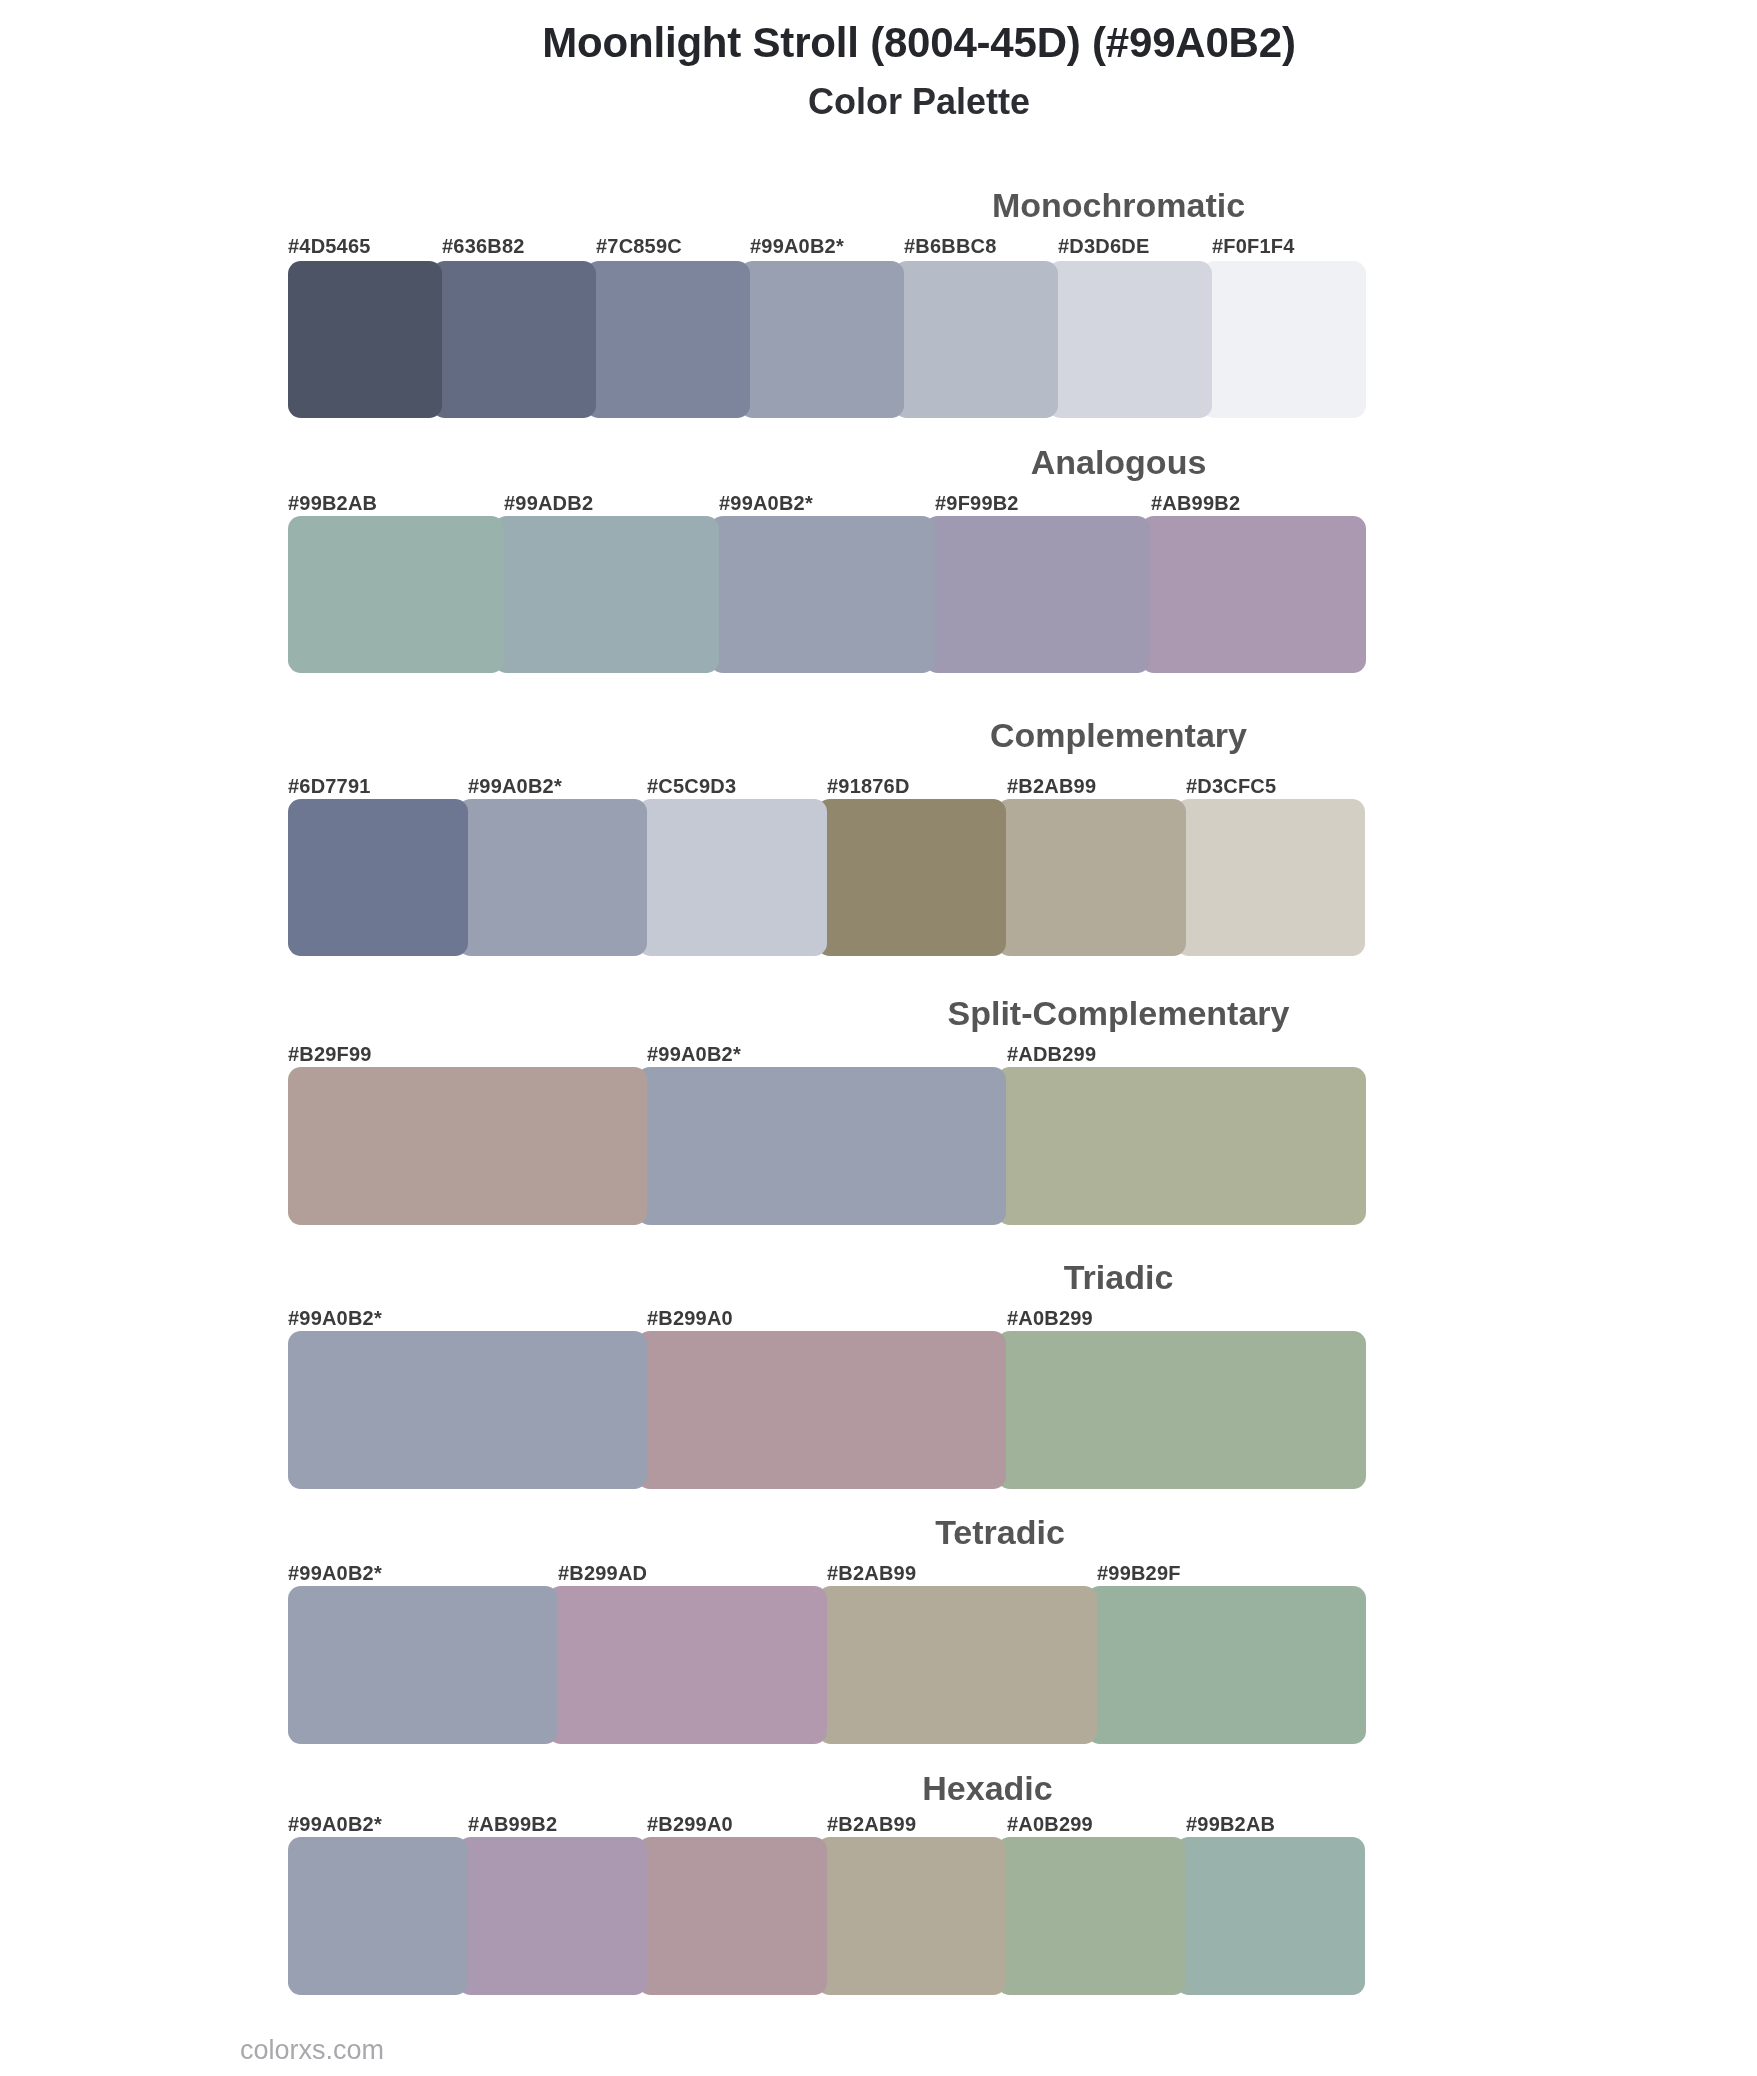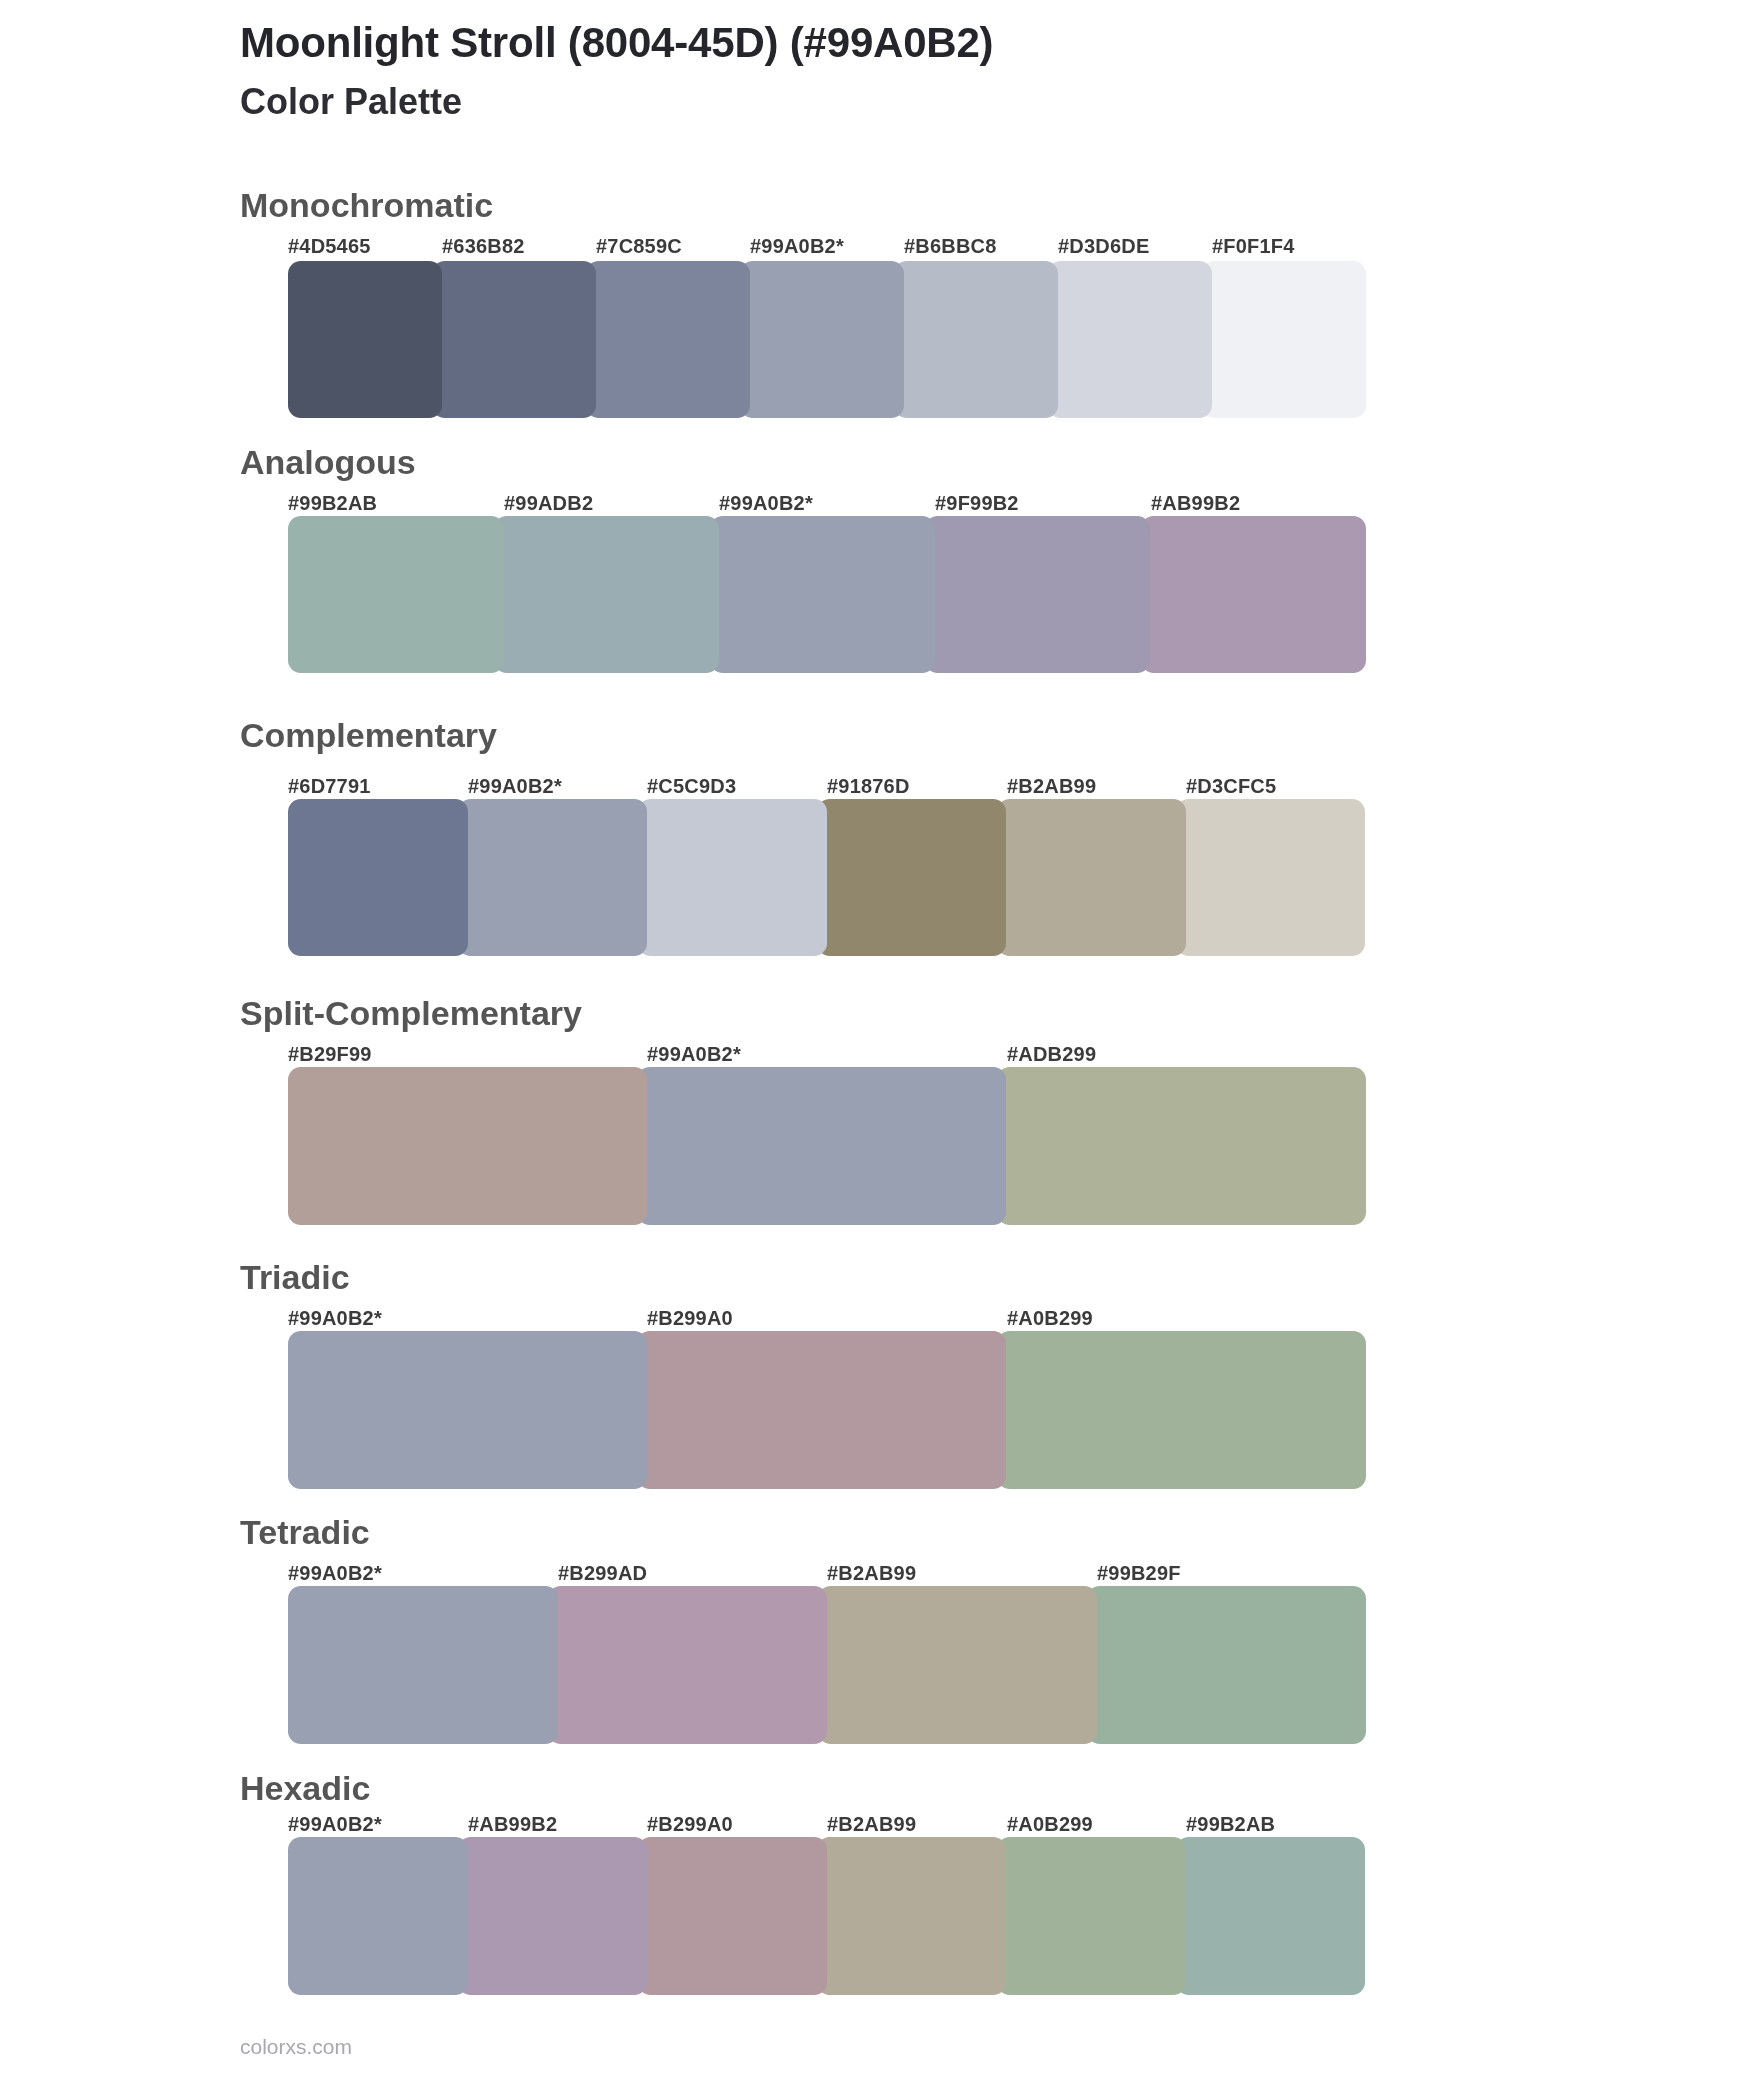--- a/index.html
+++ b/index.html
@@ -15,20 +15,21 @@
     position: relative;
     overflow: hidden;
   }
 
   .page {
     position: relative;
     width: 1757px;
     height: 2077px;
     box-sizing: border-box;
     padding: 0;
+    text-align: center;
   }
 
   .header {
     position: absolute;
     left: 240px;
     top: 17.6px;
     width: 1358px;
   }
 
   .title {
@@ -108,21 +109,21 @@
   }
 
   .swatch:not(:first-child) {
     margin-left: -9.6px;
   }
 
   .footer {
     position: absolute;
     left: 240px;
     top: 2035px;
-    font-size: 21px;
+    font-size: 27px;
     color: #a8a8ad;
     font-family: "Liberation Sans", sans-serif;
   }
 </style>
 </head>
 <body>
 
 <div class="page">
 
   <div class="header">

